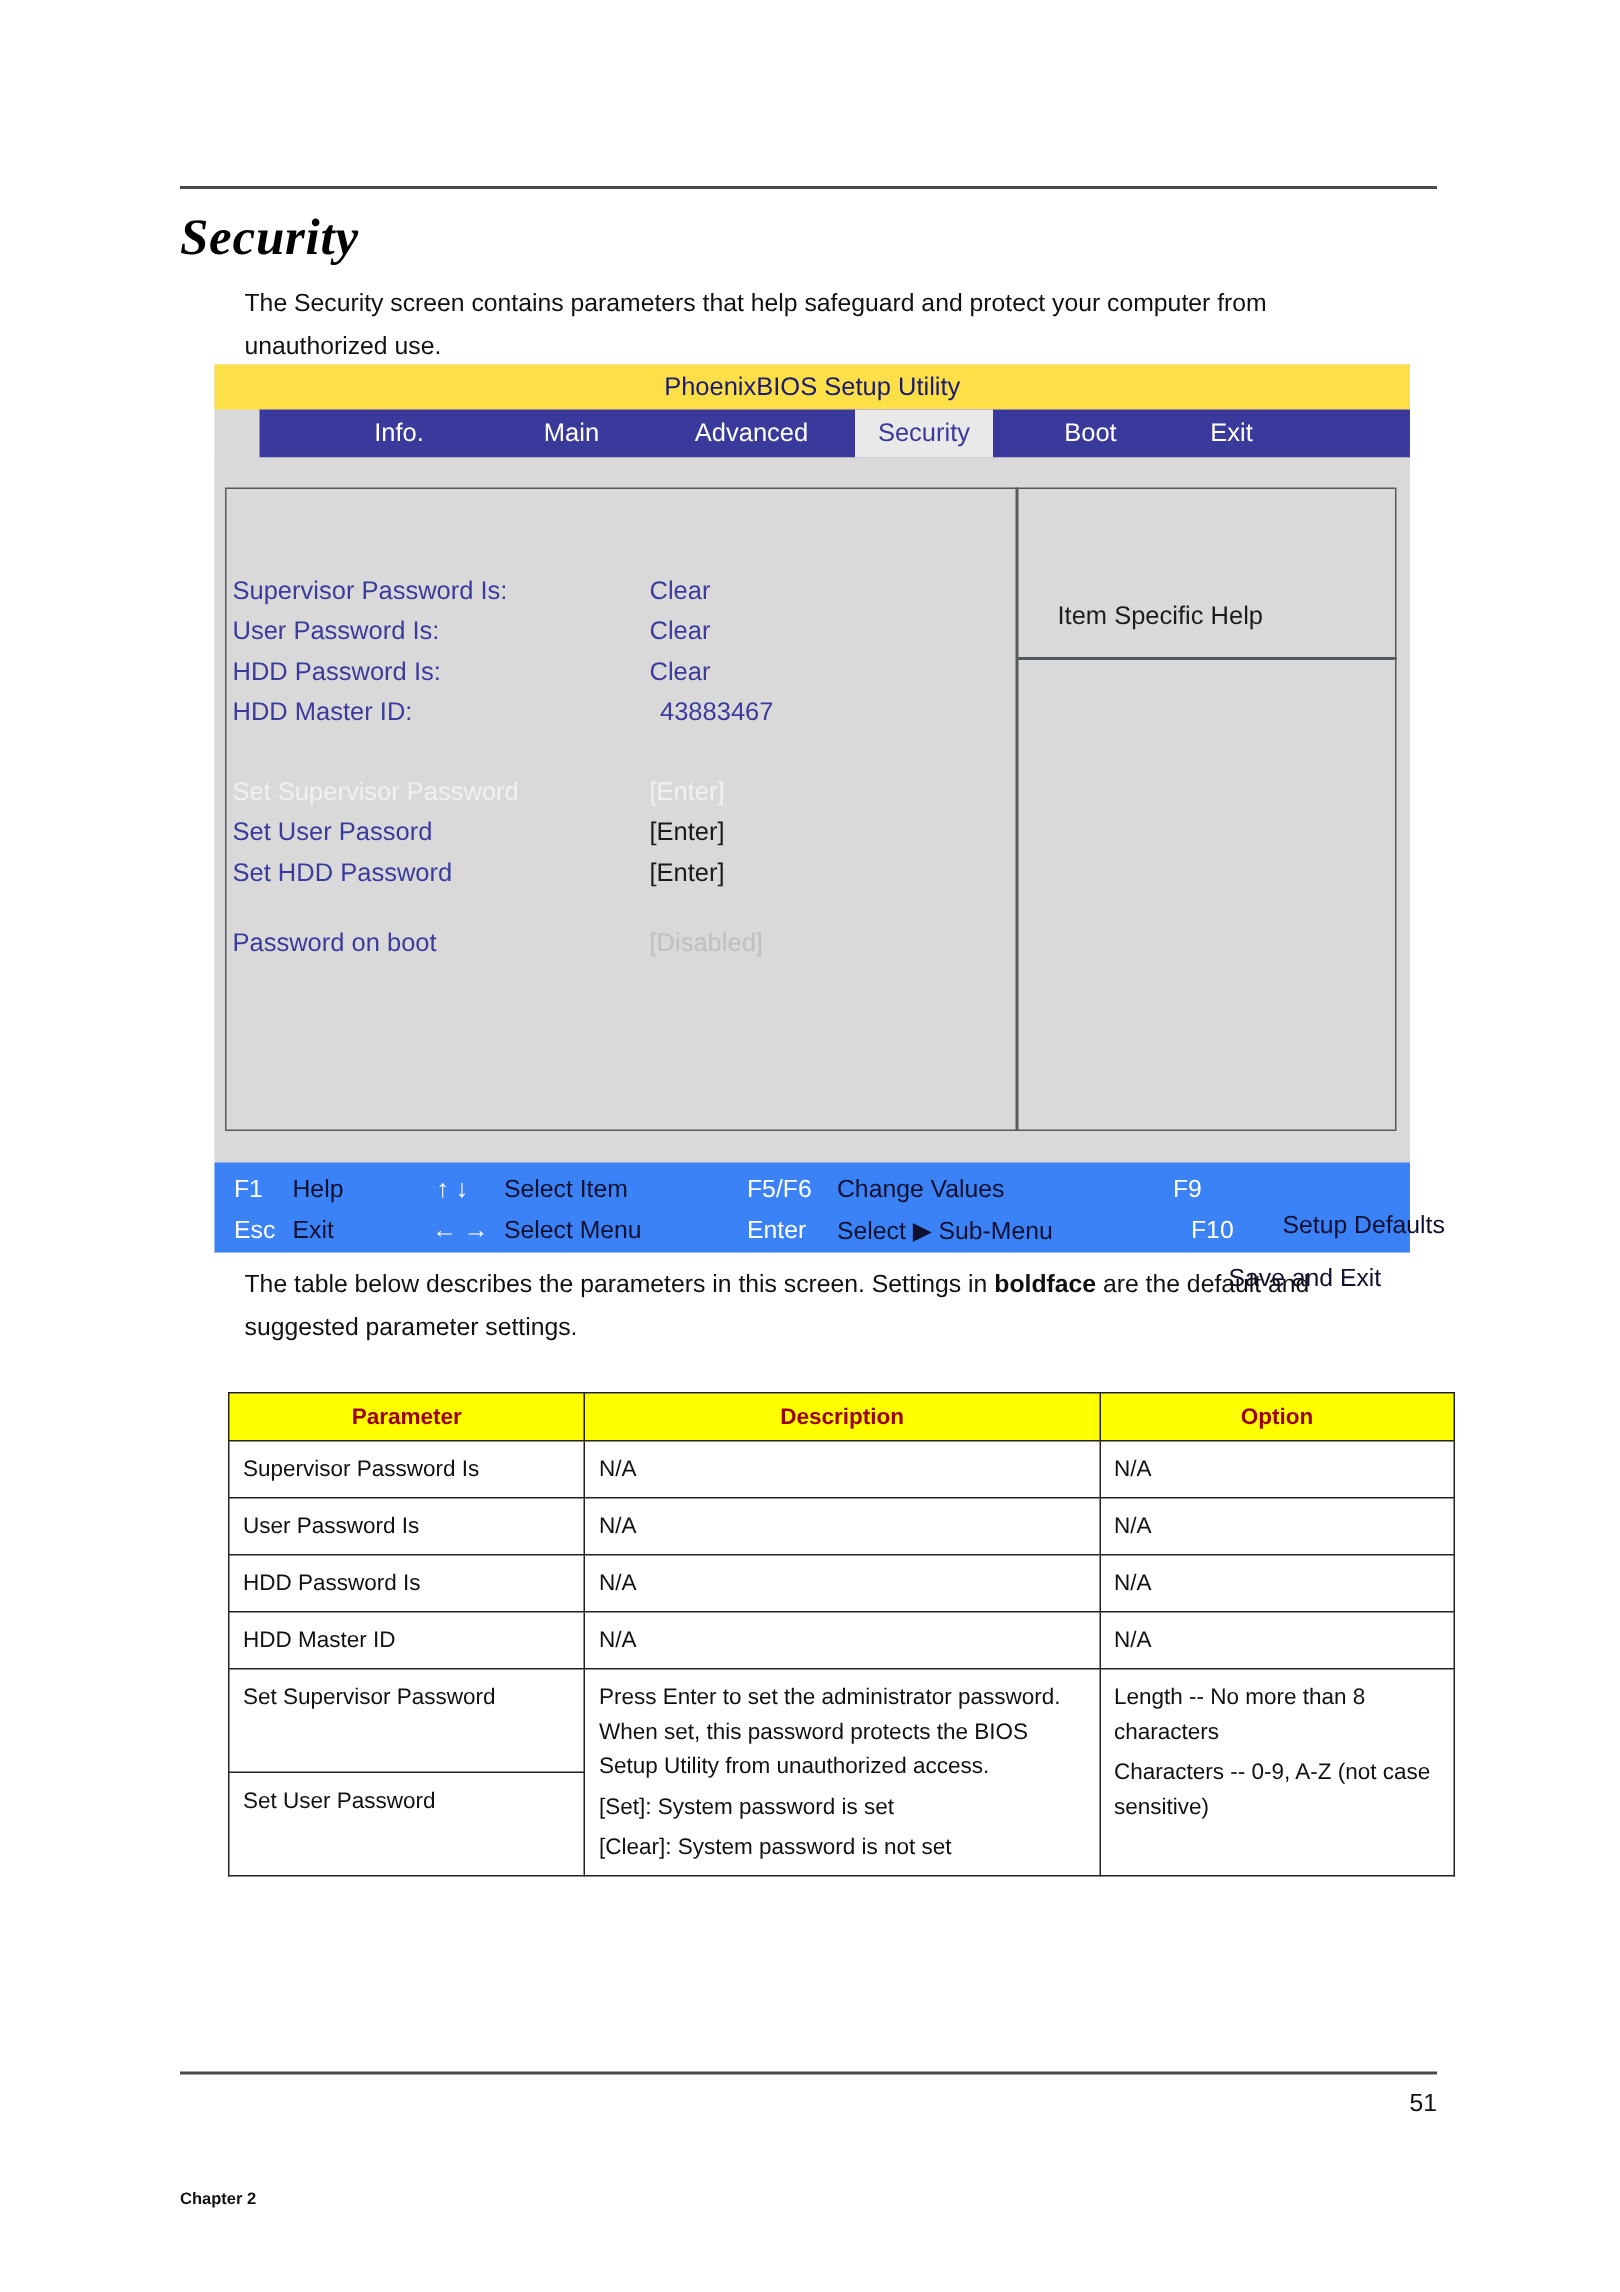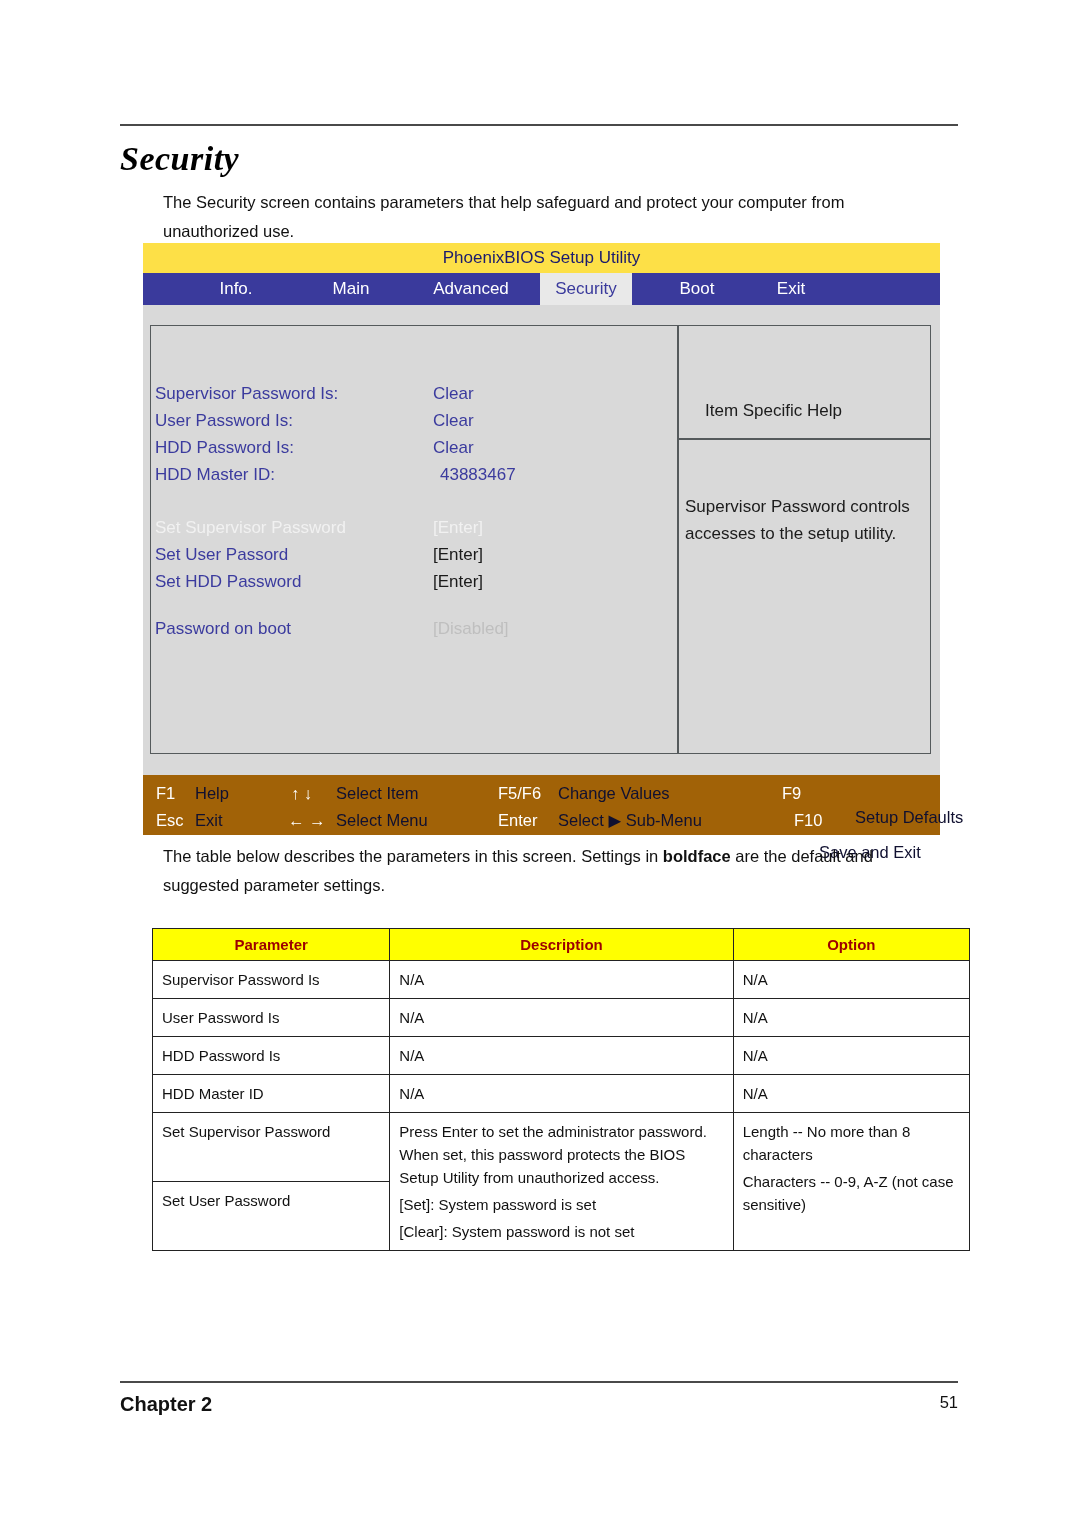--- a/index.html
+++ b/index.html
@@ -61,20 +61,21 @@
     color: #1a1a6e;
     font-size: 17px;
     display: flex;
     align-items: center;
     justify-content: center;
   }
   .bios-nav {
     height: 32px;
     background: #3a3a9c;
     position: relative;
+    margin-left: 30px;
   }
   .bios-nav .tab {
     position: absolute;
     top: 0;
     height: 32px;
     line-height: 32px;
     font-size: 17px;
     color: #ffffff;
     text-align: center;
     white-space: nowrap;
@@ -161,21 +162,21 @@
   .r7 { left: 12px; top: 267px; }
   .r8 { left: 12px; top: 314px; }
 
   
   .bios-footer {
     position: absolute;
     left: 0;
     bottom: 0;
     width: 797px;
     height: 60px;
-    background: #a16207;
+    background: #3b82f6;
   }
   .fkey {
     position: absolute;
     font-size: 16.5px;
     color: #ffffff;
     white-space: nowrap;
   }
   .fdesc {
     position: absolute;
     font-size: 16.5px;
@@ -237,22 +238,22 @@
     position: absolute;
     left: 120px;
     top: 1381px;
     width: 838px;
     height: 2px;
     background: #4a4a4a;
   }
   .chapter {
     position: absolute;
     left: 120px;
-    top: 1393px;
-    font-size: 20px;
+    top: 1460px;
+    font-size: 11px;
     font-weight: bold;
     color: #111;
   }
   .pageno {
     position: absolute;
     left: 920px;
     top: 1393px;
     width: 38px;
     text-align: right;
     font-size: 16.5px;
@@ -279,21 +280,20 @@
     <div class="tab t-exit">Exit</div>
   </div>
 
   <div class="bios-body">
 
     <div class="content-box"></div>
     <div class="vsplit"></div>
     <div class="help-title-rule"></div>
 
     <div class="help-title">Item Specific Help</div>
-    <div class="help-text">Supervisor Password controls accesses to the setup utility.</div>
 
     <div class="setting r1">
       <span class="lbl">Supervisor Password Is:</span>
       <span class="val">Clear</span>
     </div>
     <div class="setting r2">
       <span class="lbl">User Password Is:</span>
       <span class="val">Clear</span>
     </div>
     <div class="setting r3">

